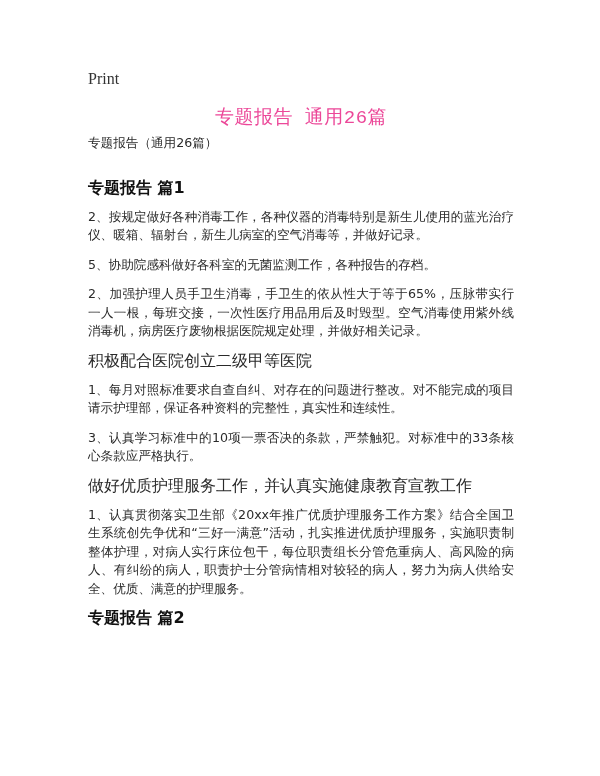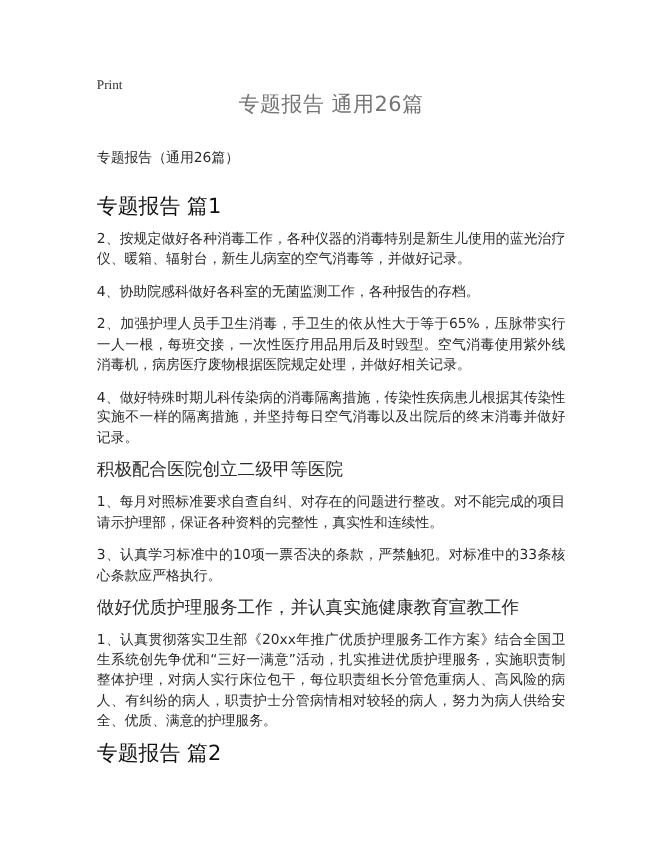--- a/index.html
+++ b/index.html
@@ -19,55 +19,56 @@
       position: absolute;
       left: 88px;
       top: 0;
       width: 426px;
     }
     .print-label {
       position: absolute;
       top: 70px;
       left: 0;
       font-family: "Liberation Serif", "DejaVu Serif", serif;
-      font-size: 12px;
+      font-size: 16px;
       color: #333333;
     }
     .doc-title {
       position: absolute;
-      top: 82px;
+      top: 104px;
       left: 0;
       width: 426px;
       text-align: center;
       font-size: 19px;
-      color: #737373;
+      color: #ec4899;
       margin: 0;
       font-weight: normal;
       letter-spacing: 0.5px;
+      font-family: Liberation Mono, monospace;
     }
     .content {
       position: absolute;
       top: 134px;
       left: 0;
       width: 426px;
     }
     .p {
       font-size: 12.6px;
       line-height: 18.5px;
       margin: 0 0 11px 0;
       color: #2a2a2a;
       word-break: break-all;
       text-align: justify;
     }
     .subtitle {
       margin-bottom: 26px;
     }
     .section-heading {
-      font-size: 19px;
-      font-weight: normal;
+      font-size: 16px;
+      font-weight: bold;
       color: #111111;
       line-height: 18px;
       margin: 0 0 11px 0;
     }
     .group-heading {
       font-size: 16px;
       line-height: 18px;
       color: #2a2a2a;
       margin: 0 0 11px 0;
     }
@@ -78,23 +79,22 @@
 <div class="page">
   <div class="print-label">Print</div>
   <h1 class="doc-title">专题报告 通用26篇</h1>
 
   <div class="content">
     <p class="p subtitle">专题报告（通用26篇）</p>
 
     <div class="section-heading">专题报告 篇1</div>
 
     <p class="p">2、按规定做好各种消毒工作，各种仪器的消毒特别是新生儿使用的蓝光治疗仪、暖箱、辐射台，新生儿病室的空气消毒等，并做好记录。</p>
-    <p class="p">4、协助院感科做好各科室的无菌监测工作，各种报告的存档。</p>
+    <p class="p">5、协助院感科做好各科室的无菌监测工作，各种报告的存档。</p>
     <p class="p">2、加强护理人员手卫生消毒，手卫生的依从性大于等于65%，压脉带实行一人一根，每班交接，一次性医疗用品用后及时毁型。空气消毒使用紫外线消毒机，病房医疗废物根据医院规定处理，并做好相关记录。</p>
-    <p class="p">4、做好特殊时期儿科传染病的消毒隔离措施，传染性疾病患儿根据其传染性实施不一样的隔离措施，并坚持每日空气消毒以及出院后的终末消毒并做好记录。</p>
 
     <div class="group-heading">积极配合医院创立二级甲等医院</div>
     <p class="p">1、每月对照标准要求自查自纠、对存在的问题进行整改。对不能完成的项目请示护理部，保证各种资料的完整性，真实性和连续性。</p>
     <p class="p">3、认真学习标准中的10项一票否决的条款，严禁触犯。对标准中的33条核心条款应严格执行。</p>
 
     <div class="group-heading">做好优质护理服务工作，并认真实施健康教育宣教工作</div>
     <p class="p">1、认真贯彻落实卫生部《20xx年推广优质护理服务工作方案》结合全国卫生系统创先争优和“三好一满意”活动，扎实推进优质护理服务，实施职责制整体护理，对病人实行床位包干，每位职责组长分管危重病人、高风险的病人、有纠纷的病人，职责护士分管病情相对较轻的病人，努力为病人供给安全、优质、满意的护理服务。</p>
 
     <div class="section-heading">专题报告 篇2</div>
   </div>

